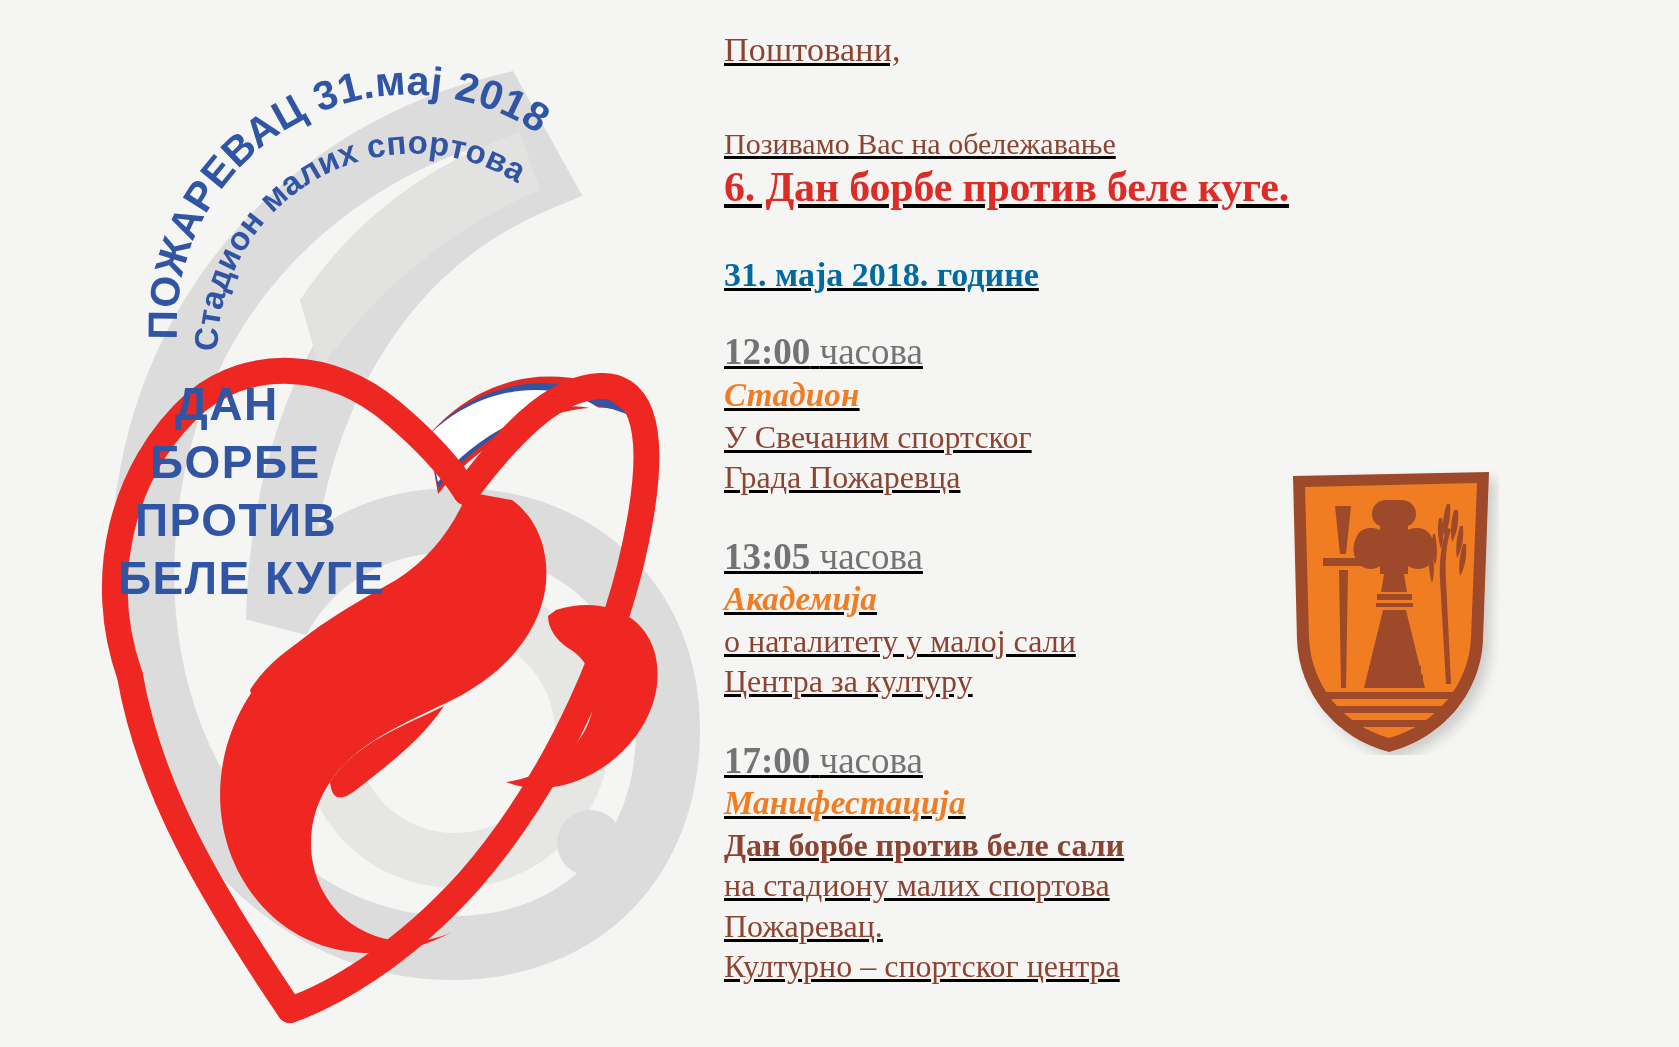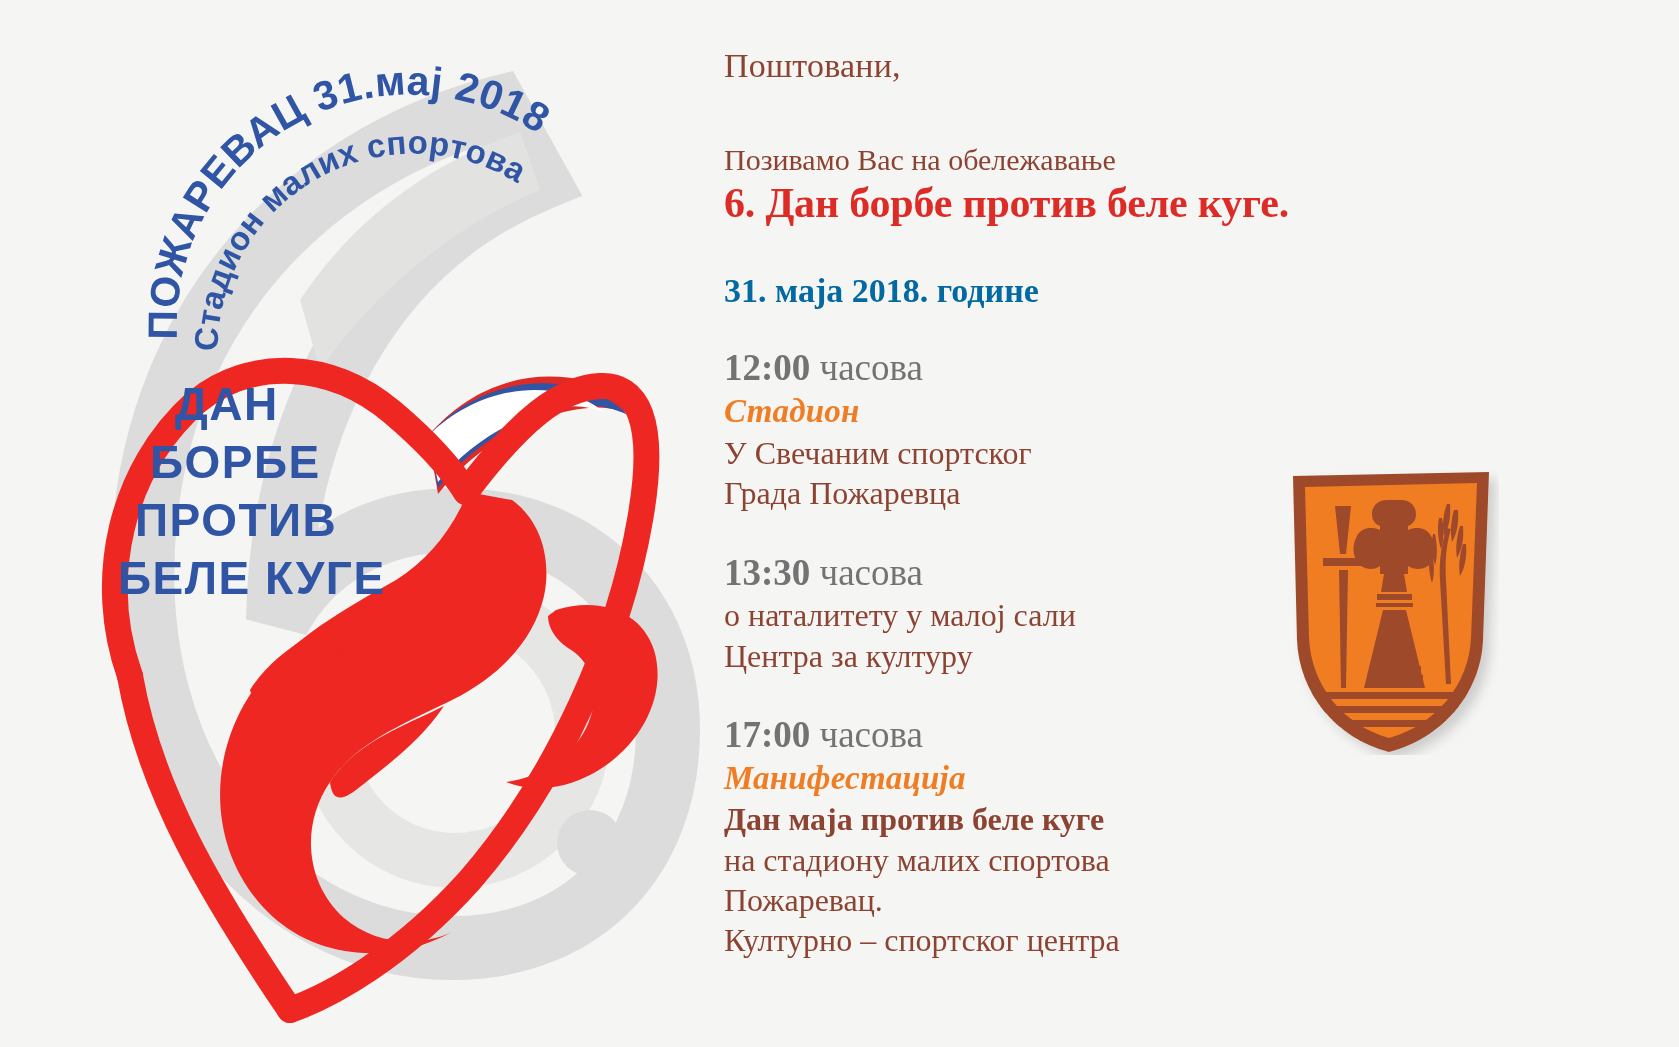--- a/index.html
+++ b/index.html
@@ -12,21 +12,21 @@
     overflow:hidden;
     position:relative;
   }
   .poster { position:absolute; inset:0; }
 
   
   .logo-block { position:absolute; left:0; top:0; width:700px; height:1047px; }
   .logo-svg { position:absolute; left:0; top:0; }
 
   
-  .invite { position:absolute; left:724px; top:46px; width:640px; }
+  .invite { position:absolute; left:724px; top:30px; width:640px;text-decoration:underline; }
 
   .salutation{
     font-size:34px; color:#8c4331; letter-spacing:.2px;
     line-height:1.18; margin:0 0 56px 0;
   }
   .lead{
     font-size:30px; color:#8c4331; line-height:1.2; margin:0;
   }
   .headline{
     font-size:42px; font-weight:bold; color:#dd2b26;
@@ -175,34 +175,35 @@
           <b>12:00</b>
           <span>часова</span>
         </div>
         <div class="sched-title">Стадион</div>
         <div class="sched-line">У Свечаним спортског</div>
         <div class="sched-line">Града Пожаревца</div>
       </div>
 
       <div class="sched-item">
         <div class="sched-time">
-          <b>13:30</b>
+          <b>13:05</b>
           <span>часова</span>
         </div>
+        <div class="sched-title">Академија</div>
         <div class="sched-line">о наталитету у малој сали</div>
         <div class="sched-line">Центра за културу</div>
       </div>
 
       <div class="sched-item">
         <div class="sched-time">
           <b>17:00</b>
           <span>часова</span>
         </div>
         <div class="sched-title">Манифестација</div>
-        <div class="sched-line strong">Дан маја против беле куге</div>
+        <div class="sched-line strong">Дан борбе против беле сали</div>
         <div class="sched-line">на стадиону малих спортова</div>
         <div class="sched-line">Пожаревац.</div>
         <div class="sched-line">Културно – спортског центра</div>
       </div>
 
     </div>
   </div>
 
   <div class="crest">
     <svg width="216" height="285" viewBox="0 0 216 285" aria-hidden="true">

